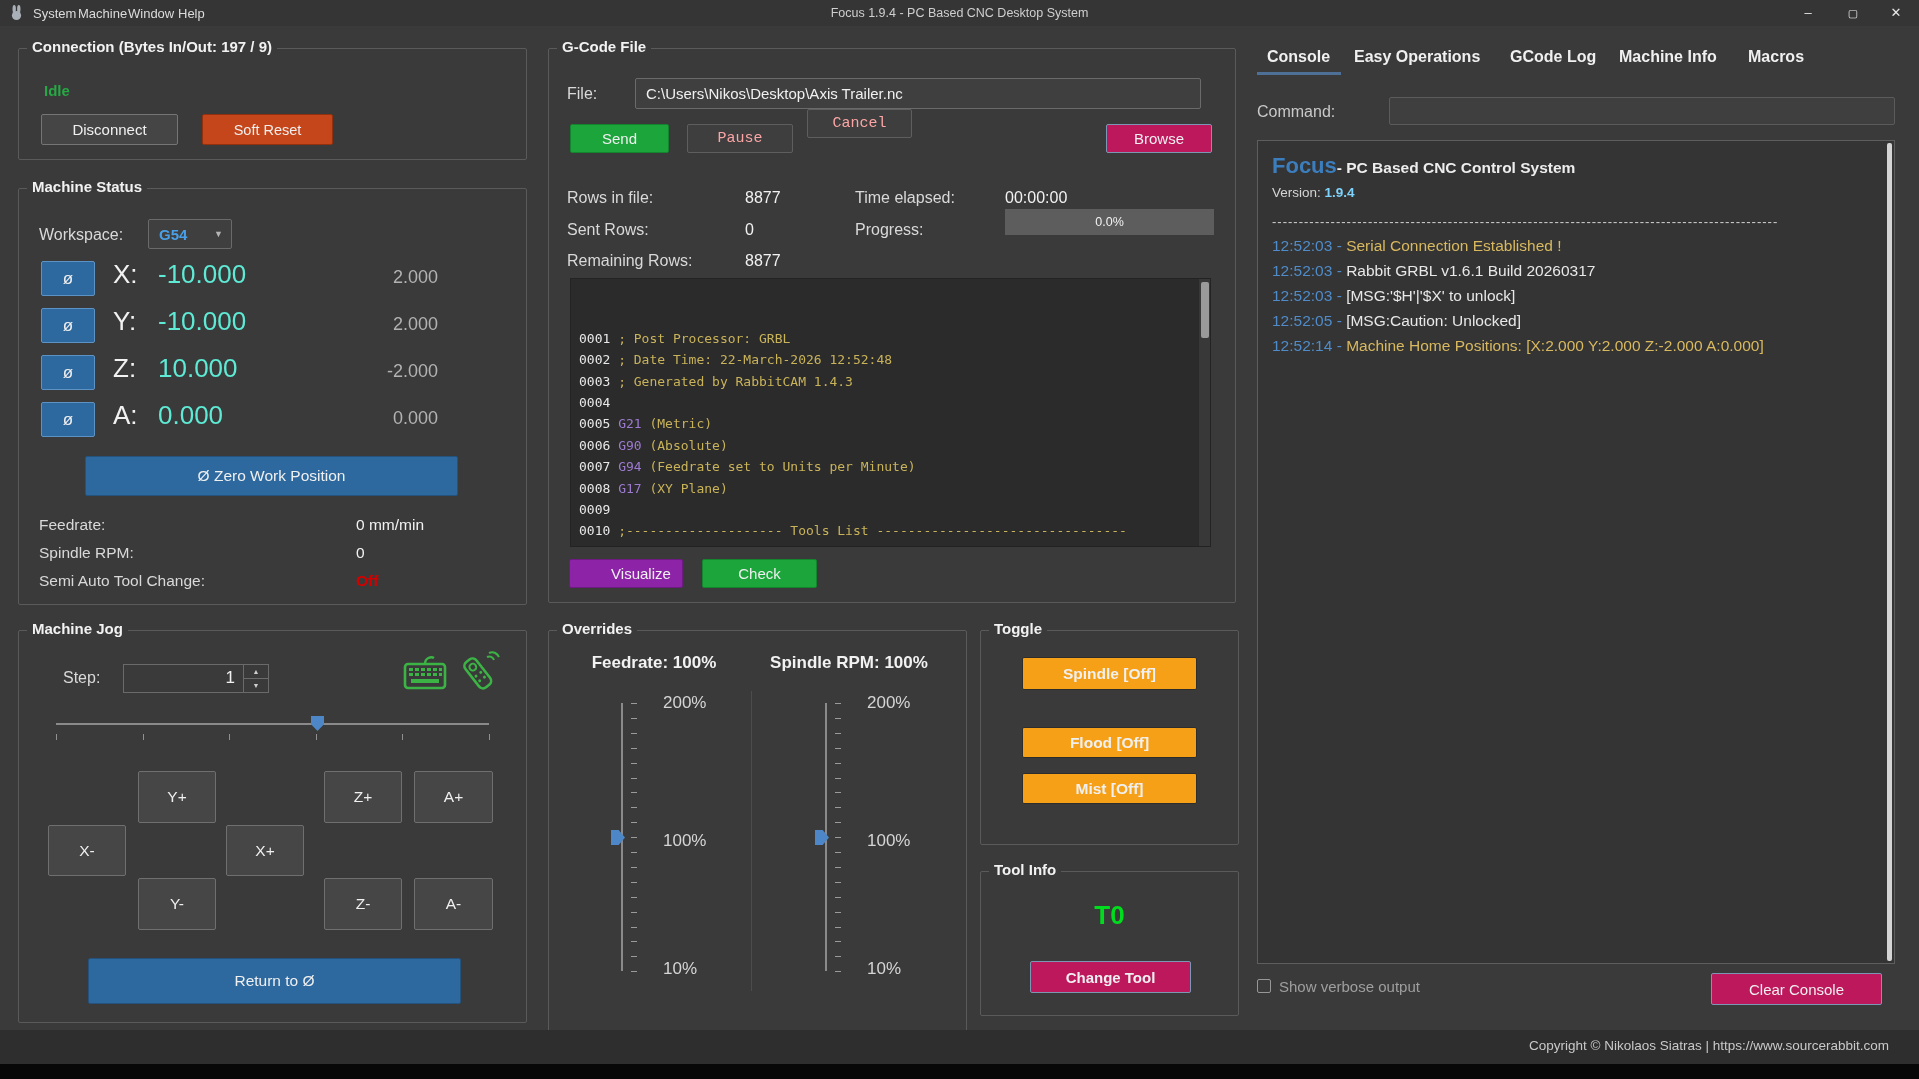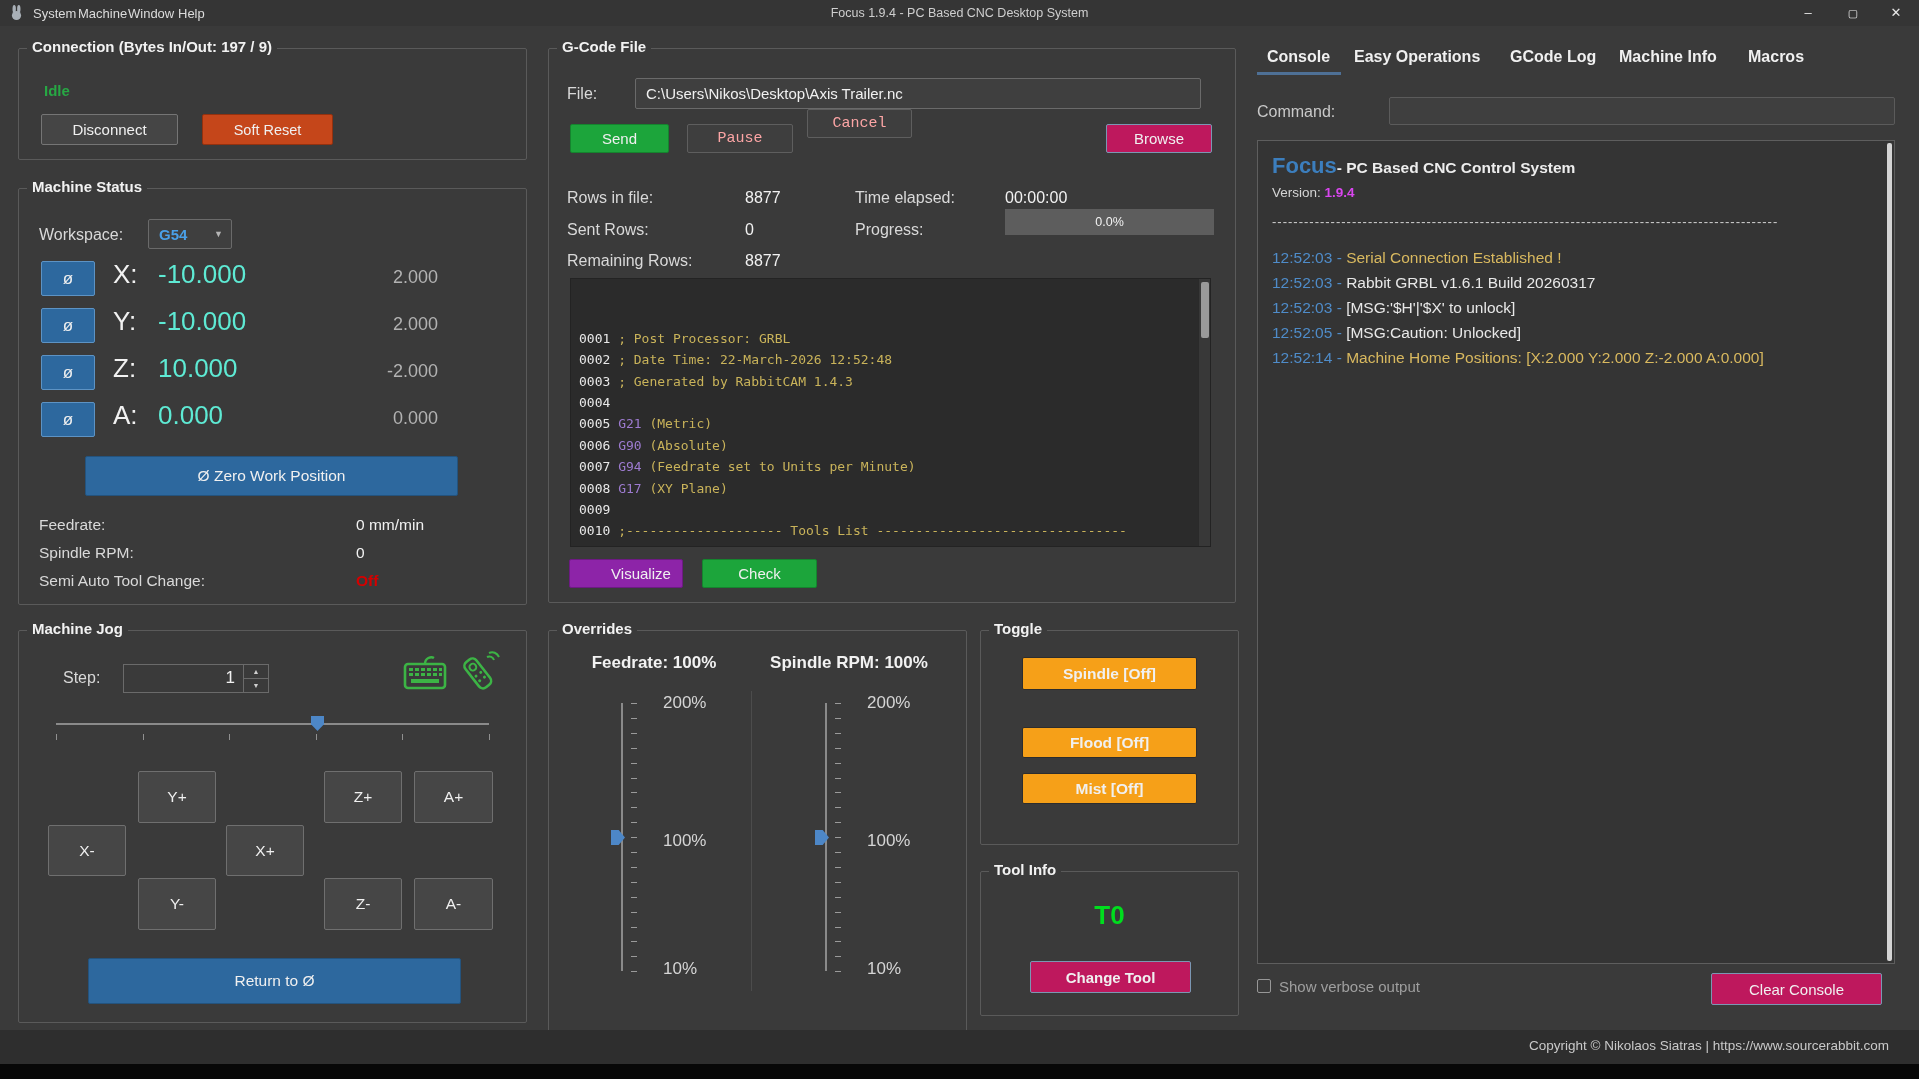--- a/index.html
+++ b/index.html
@@ -66,23 +66,23 @@
   .vdivider { position:absolute; width:1px; background:#4c4c4c; }
   
   .tab { position:absolute; font-size:16px; font-weight:bold; color:#f0f0f0; white-space:nowrap; }
   .tab-underline { position:absolute; height:3px; background:#4e7096; }
   .cmd-input { position:absolute; background:#3f3f3f; border:1px solid #5b5b5b; border-radius:2px; }
   .console-box { position:absolute; background:#343434; border:1px solid #5e5e5e; padding:12px 14px; overflow:hidden; }
   .con-head { display:flex; align-items:baseline; }
   .con-brand { font-size:22px; font-weight:bold; color:#3c7ebd; }
   .con-rest { font-size:15.5px; font-weight:bold; color:#ededed; }
   .con-version { margin-top:6px; font-size:13.5px; color:#d5d5d5; }
-  .con-version b { color:#d946ef; }
+  .con-version b { color:#7dd3fc; }
   .con-dashes { margin-top:14px; font-size:13px; color:#cfcfcf; letter-spacing:1px; white-space:nowrap; overflow:hidden; width:96%; }
-  .con-log { margin-top:16px; }
+  .con-log { margin-top:4px; }
   .cl { font-size:15.5px; line-height:25px; white-space:nowrap; }
   .cl .t, .cl .sep { color:#4f8cc9; }
   .cl.yellow .msg { color:#d9b95f; }
   .cl.white .msg { color:#e8e8e8; }
   .con-scroll { position:absolute; top:2px; right:2px; bottom:2px; width:5px; background:#d4d4d4; border-radius:2px; }
   .checkbox { position:absolute; width:14px; height:14px; background:#3b3b3b; border:1px solid #979797; border-radius:2px; }
   .chk-label { position:absolute; font-size:15px; color:#9f9f9f; }
   
   .idle { position:absolute; font-weight:bold; font-size:15px; color:#27a844; }
   .off-red { color:#d40000; font-weight:bold; }

